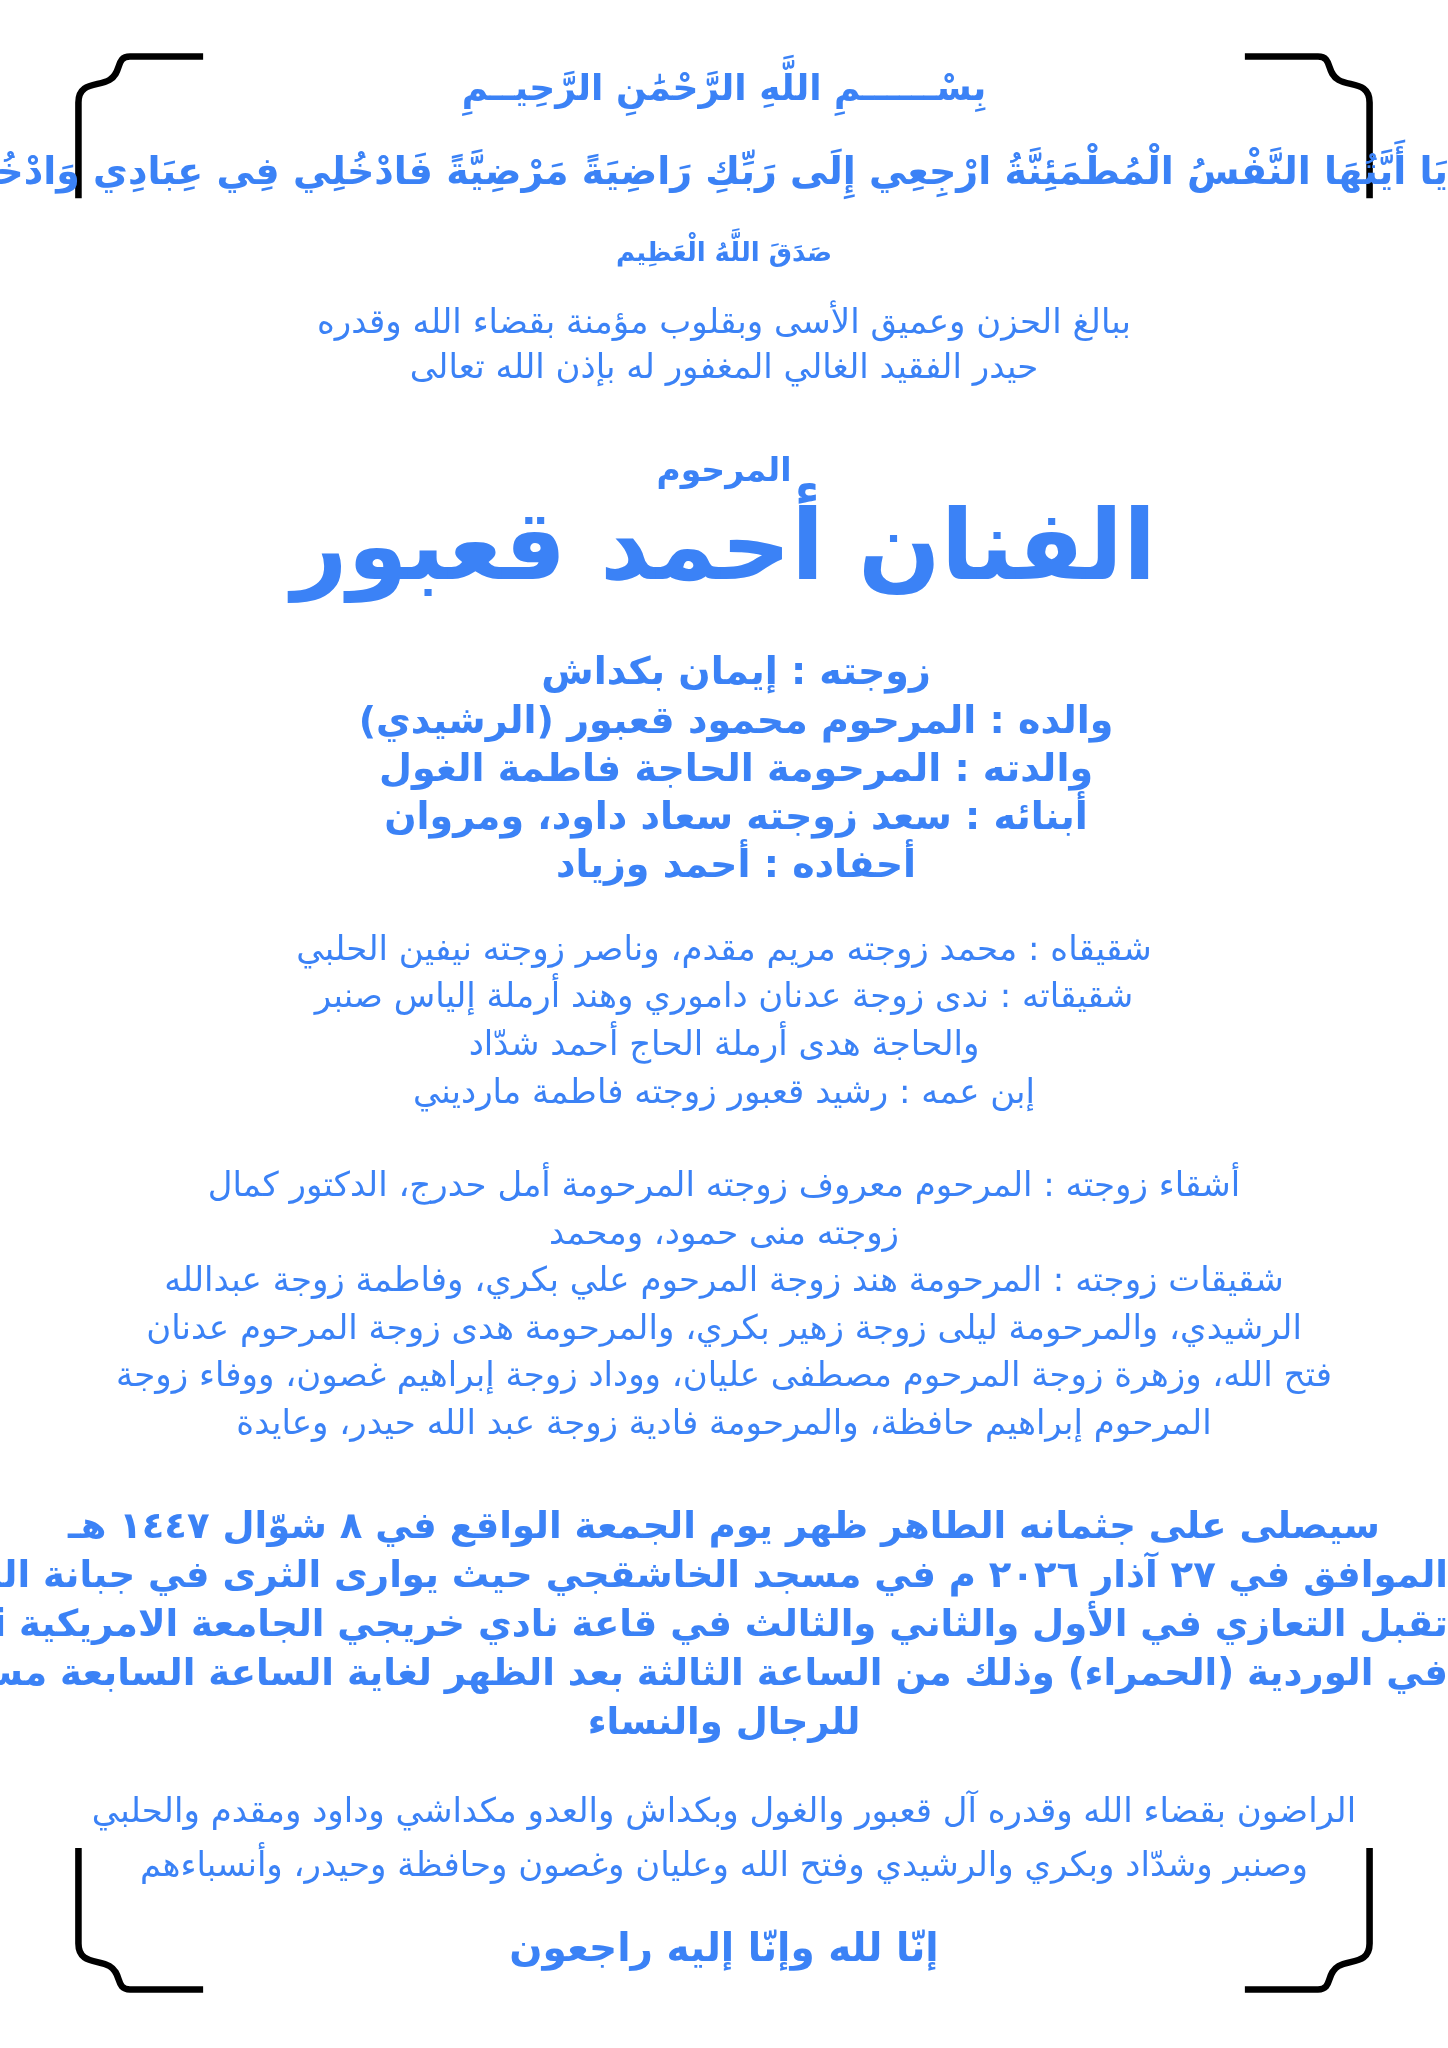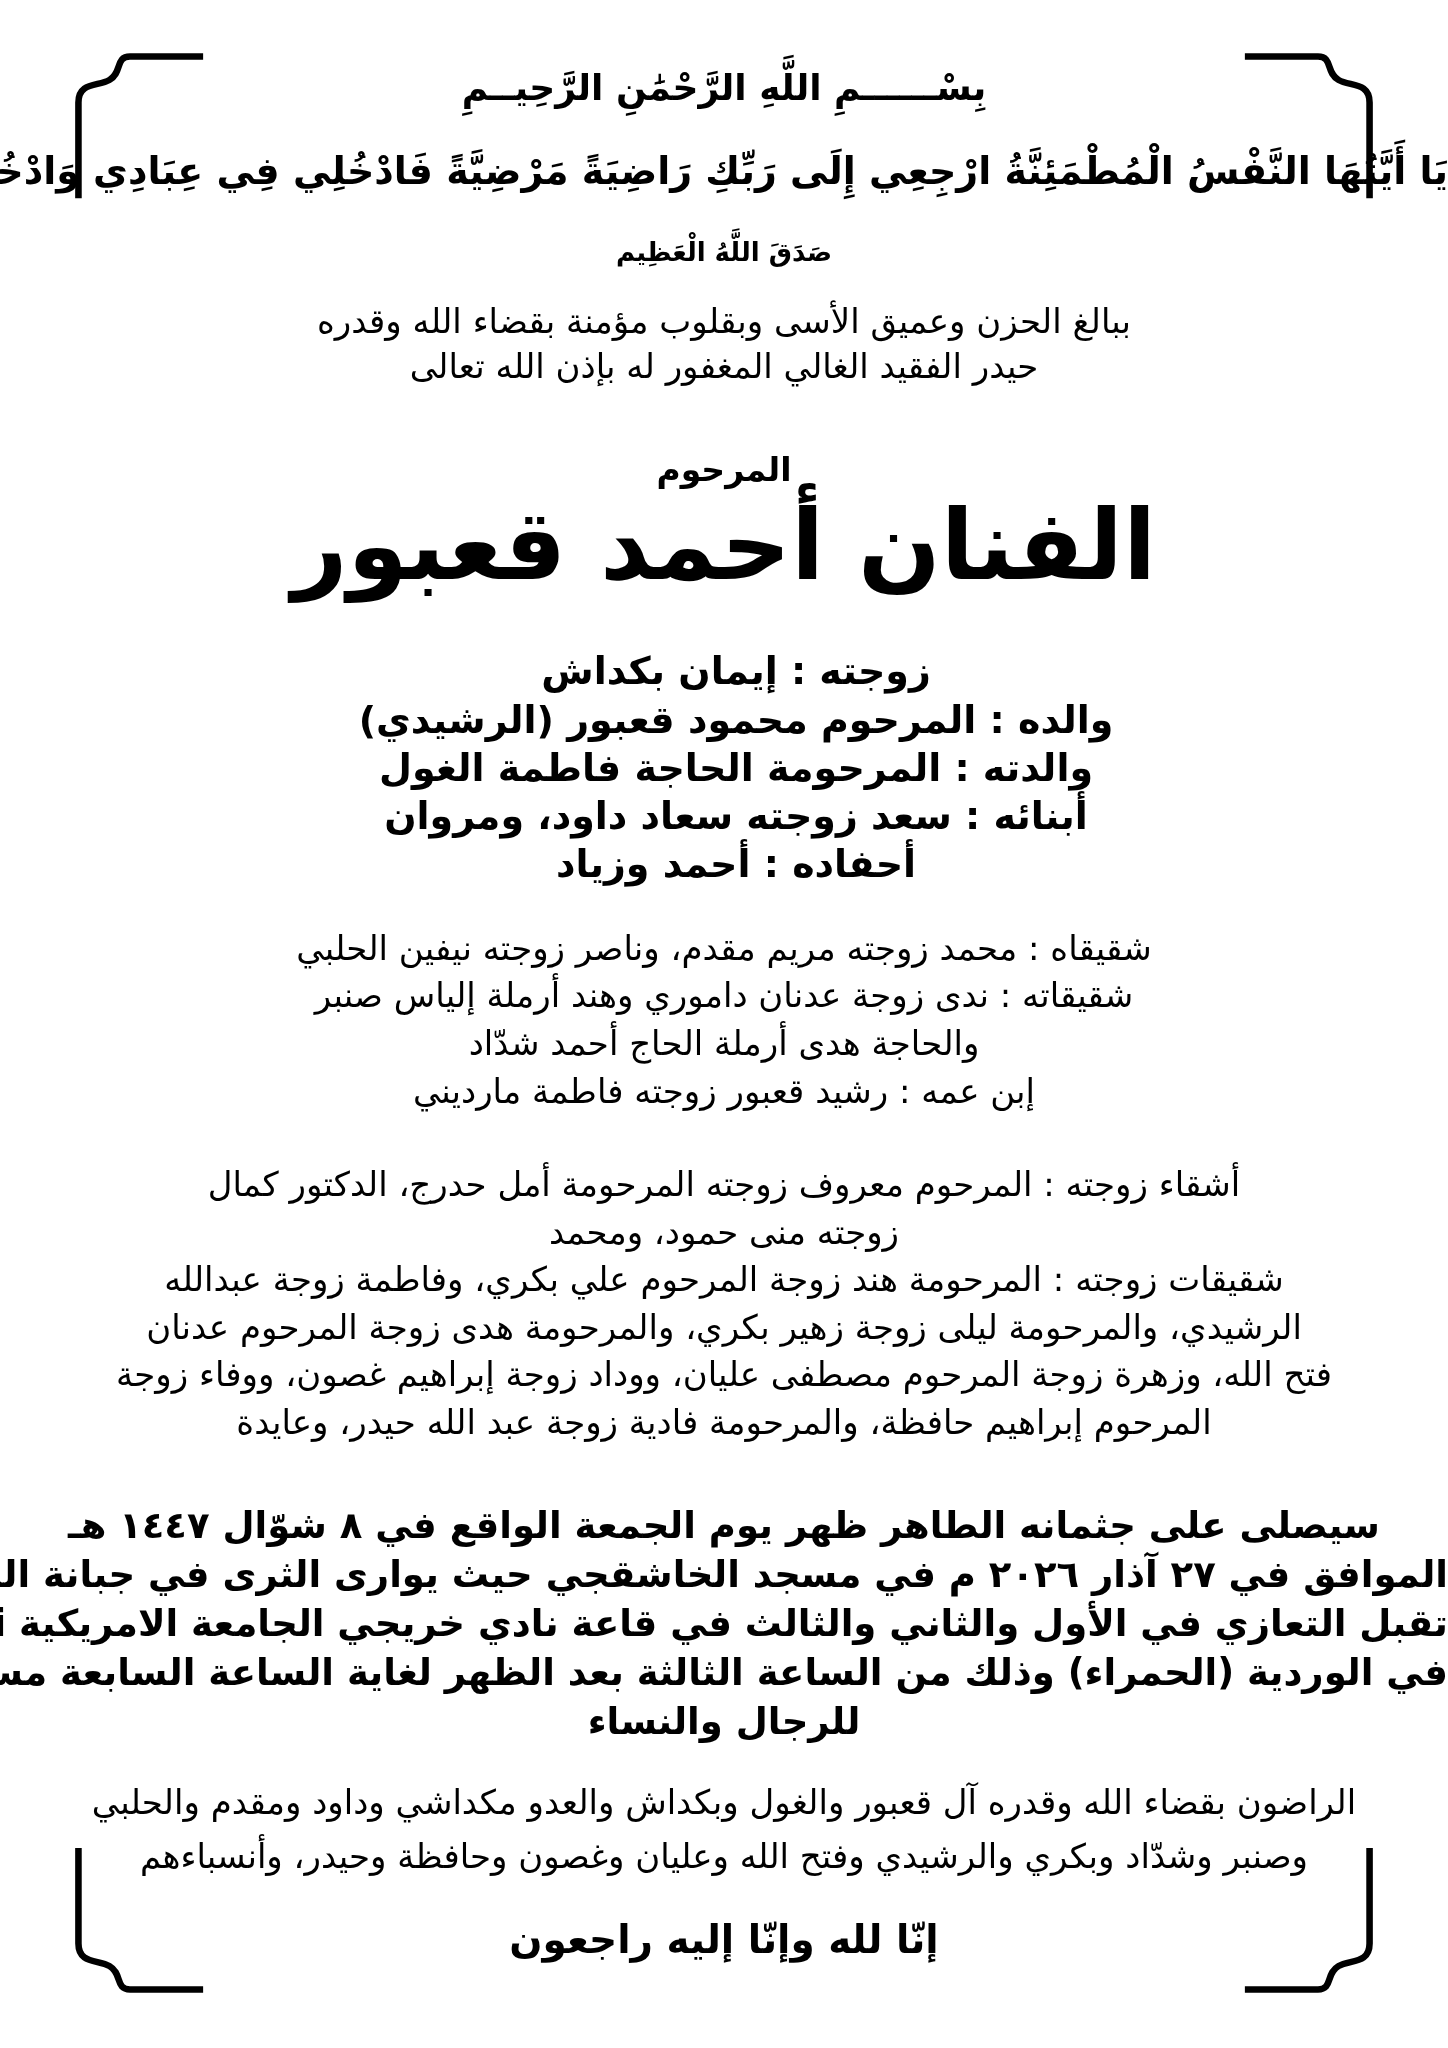--- a/index.html
+++ b/index.html
@@ -6,21 +6,21 @@
     margin: 0;
     padding: 0;
     background: #ffffff;
   }
   .page {
     position: relative;
     width: 1448px;
     height: 2048px;
     margin: 0 auto;
     background: #ffffff;
-    color: #000000;
+    color: #3b82f6;
     font-family: "DejaVu Sans", sans-serif;
     overflow: hidden;
   }
   
   .corner {
     position: absolute;
     width: 150px;
     height: 150px;
   }
   .corner svg { display: block; width: 100%; height: 100%; }
@@ -95,21 +95,21 @@
     line-height: 1.4;
     text-align: center;
   }
   .funeral {
     margin-top: 54px;
     font-size: 37px;
     font-weight: bold;
     line-height: 1.33;
   }
   .mourners {
-    margin-top: 28px;
+    margin-top: 36px;
     font-size: 34px;
     line-height: 1.6;
   }
   .closing {
     margin-top: 34px;
     font-size: 39px;
     font-weight: bold;
     line-height: 1.2;
   }
 </style>

